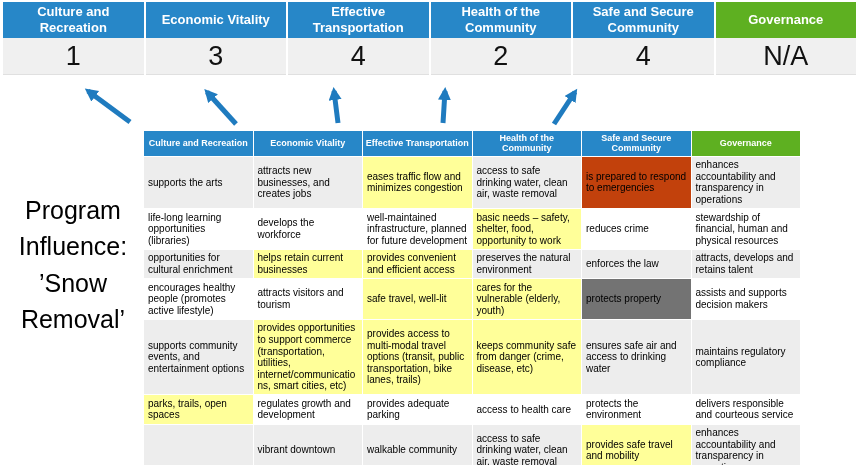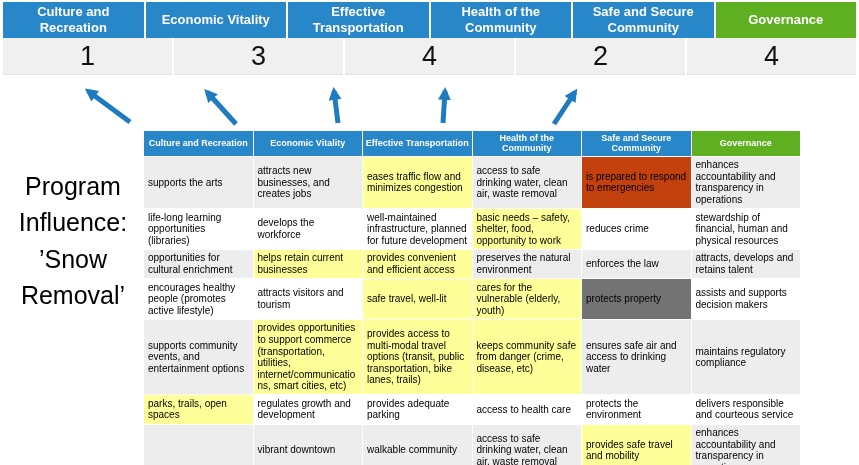--- a/index.html
+++ b/index.html
@@ -18,21 +18,21 @@
   }
   .sum-s{
     flex:1 1 0;height:36px;display:flex;align-items:center;justify-content:center;
     background:#F0F0F0;color:#111;font-size:27px;
     border-bottom:1px solid #e0e0e0;
   }
   
   .arrows{position:absolute;left:0;top:82px;width:859px;height:50px;}
   
   .program{
-    position:absolute;left:2px;top:168px;width:142px;
+    position:absolute;left:2px;top:192px;width:142px;
     font-size:25px;color:#000;text-align:center;line-height:1.45;
   }
   
   table.matrix{
     position:absolute;left:143px;top:130px;width:658px;
     border-collapse:collapse;table-layout:fixed;
   }
   table.matrix th{
     color:#fff;font-weight:bold;font-size:9px;line-height:1.15;text-align:center;
     padding:2px 2px;height:18px;border:1.5px solid #fff;vertical-align:middle;
@@ -56,20 +56,21 @@
       <div class="sum-h" style="background: rgb(39, 135, 200);">Health of the Community</div>
       <div class="sum-h" style="background: rgb(39, 135, 200);">Safe and Secure Community</div>
       <div class="sum-h" style="background: rgb(94, 176, 33);">Governance</div>
     </div>
   <div class="sum-row">
       <div class="sum-s">1</div>
       <div class="sum-s">3</div>
       <div class="sum-s">4</div>
       <div class="sum-s">2</div>
       <div class="sum-s">4</div>
+      <div class="sum-s">N/A</div>
     </div>
 </div>
 
 <svg class="arrows" width="859" height="50" viewBox="0 0 859 50">
   <defs>
     <marker id="ah" markerUnits="userSpaceOnUse" markerWidth="14" markerHeight="14" refX="9" refY="6.5" orient="auto">
       <path d="M0,0 L13,6.5 L0,13 Z" fill="#1F7BBF"></path>
     </marker>
   </defs>
   <line x1="130" y1="40" x2="88" y2="9" stroke-width="5" marker-end="url(#ah)" stroke="#1F7BBF"></line>

